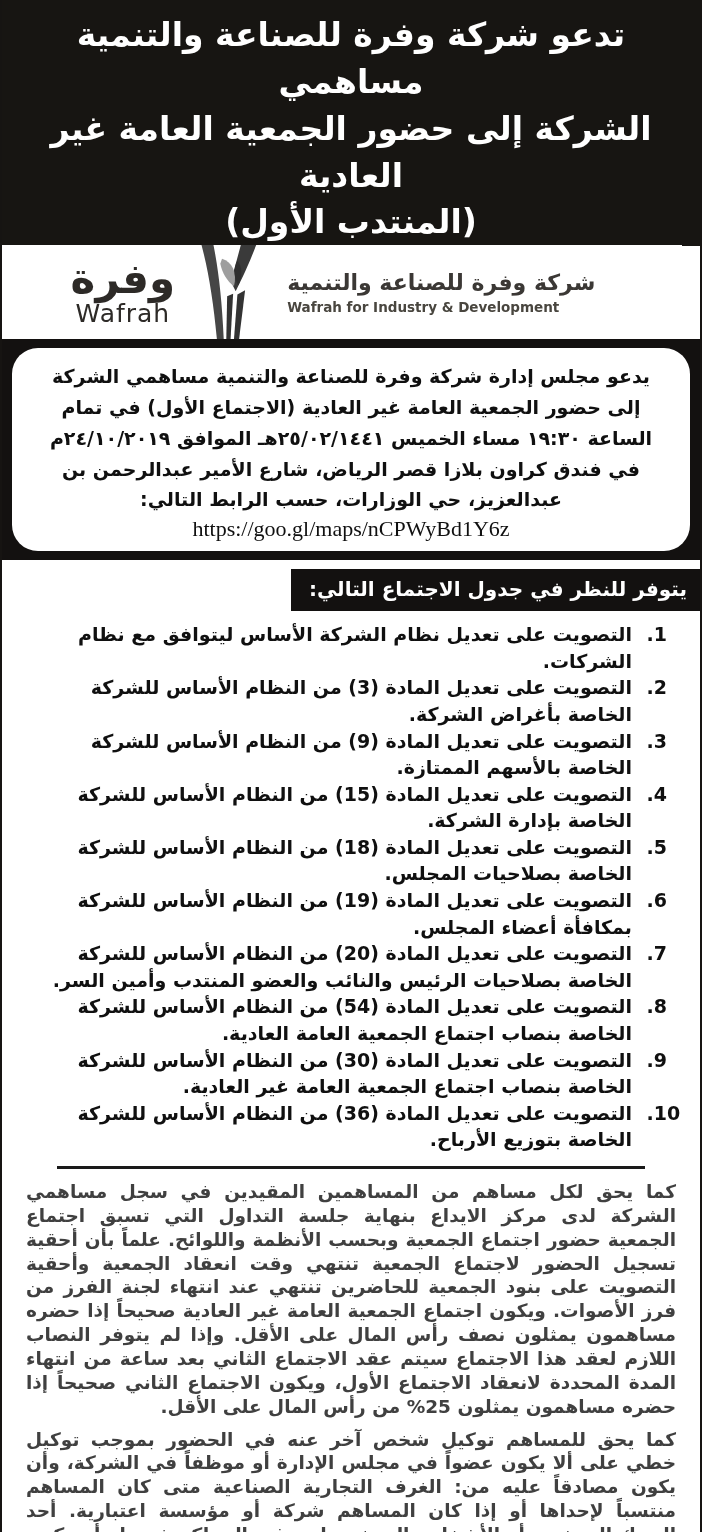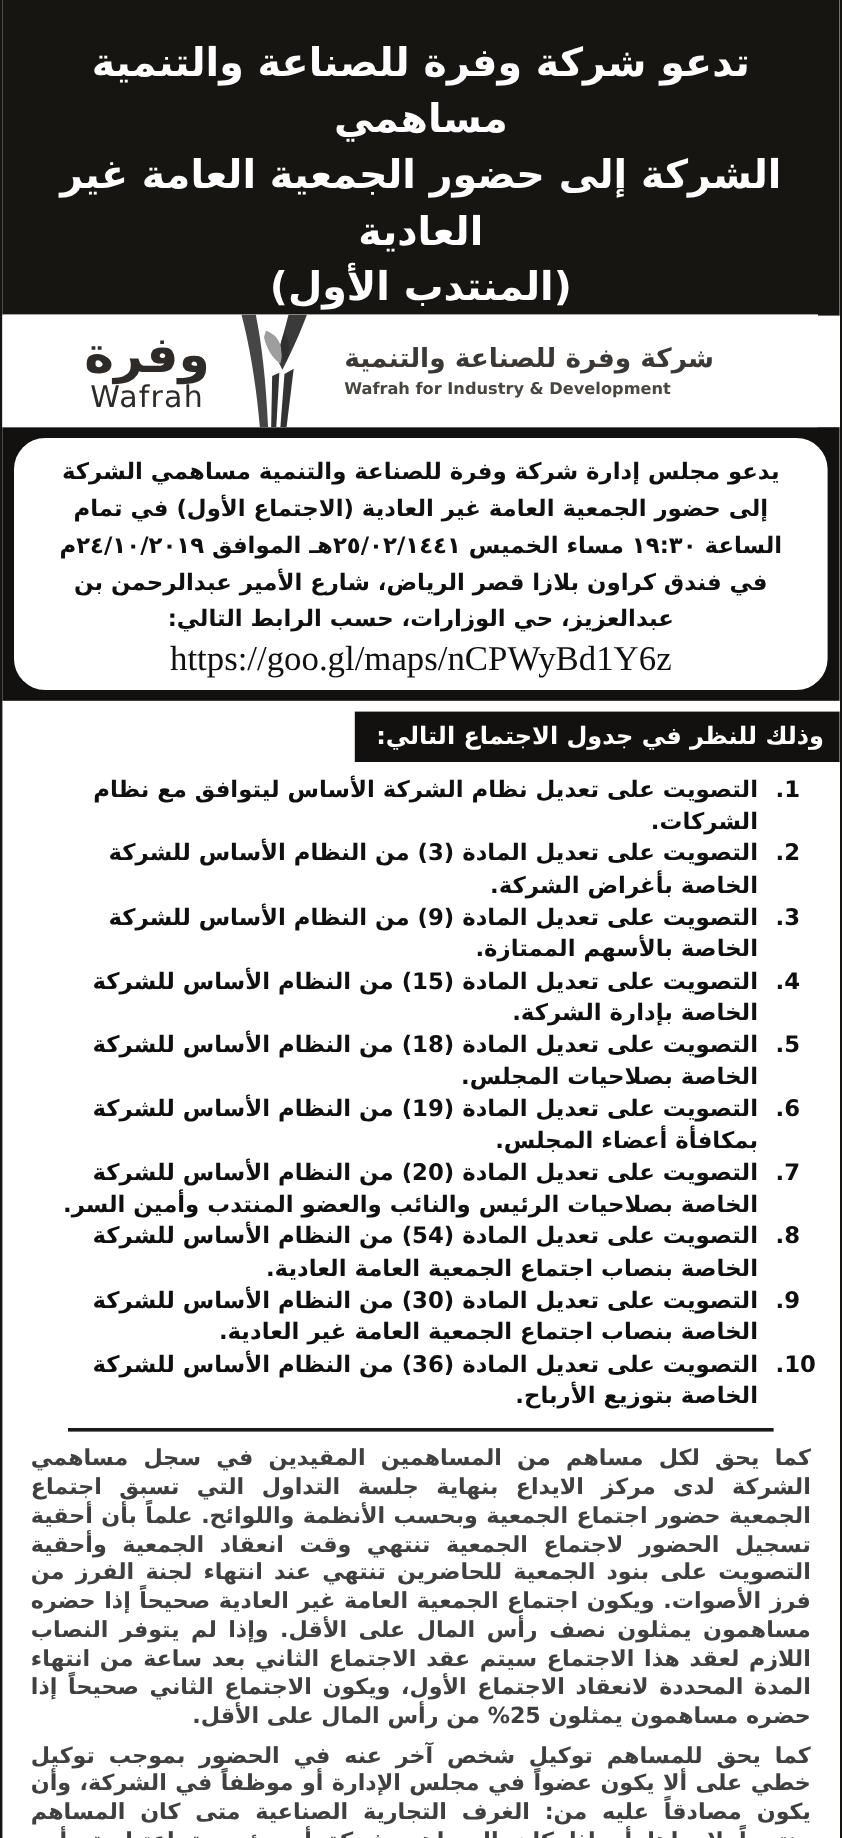--- a/index.html
+++ b/index.html
@@ -3,42 +3,42 @@
 <meta charset="utf-8">
 <style>
   html,body{margin:0;padding:0;background:#e8e8e8;}
   .page{
     width:702px;height:1532px;margin:0 auto;background:#ffffff;
     box-sizing:border-box;border-left:2px solid #161412;border-right:2px solid #161412;
     font-family:"DejaVu Sans",sans-serif;direction:rtl;overflow:hidden;
     display:flex;flex-direction:column;
   }
   
-  .masthead{background:#171512;color:#fff;text-align:center;padding-top:29px;}
+  .masthead{background:#171512;color:#fff;text-align:center;padding-top:12px;}
   .masthead-text{font-size:33px;font-weight:700;line-height:1.42;margin:0 10px;}
   .curve{display:block;margin-top:-1px;}
   
   .logo-band{
     background:#fff;height:94px;display:flex;direction:ltr;
     align-items:center;justify-content:center;gap:20px;transform:translateX(-18px);
   }
   .wordmark{text-align:center;line-height:1;}
   .wordmark-ar{font-size:42px;font-weight:700;color:#2d2a27;letter-spacing:2px;}
   .wordmark-en{font-size:25px;color:#2d2a27;letter-spacing:1px;margin-top:1px;}
   .logo-mark{display:block;}
   .company-names{padding-left:6px;}
   .company-ar{font-size:22px;font-weight:700;color:#3b3835;direction:rtl;text-align:left;}
   .company-en{font-size:13.5px;font-weight:700;color:#49463f;margin-top:4px;direction:ltr;}
   
   .invite-band{background:#131110;padding:9px 10px;}
   .invite-box{background:#fff;border-radius:26px;padding:13px 24px 9px;text-align:center;}
   .invite-text{font-size:19px;font-weight:700;line-height:1.62;margin:0;color:#101010;}
   .map-link{
     display:block;font-family:"Liberation Serif","DejaVu Serif",serif;
-    font-size:29px;color:#101010;text-decoration:none;direction:ltr;margin-top:1px;
+    font-size:22px;color:#101010;text-decoration:none;direction:ltr;margin-top:1px;
   }
   
   .agenda-heading-wrap{text-align:right;margin:9px 0 10px;}
   .agenda-heading{
     display:inline-block;background:#131110;color:#fff;
     font-size:20px;font-weight:700;padding:8px 13px 10px 18px;
   }
   ol.agenda{
     margin:0 24px 4px 18px;padding-right:36px;
     font-size:19px;font-weight:700;line-height:1.4;color:#101010;
@@ -88,21 +88,21 @@
   </div>
 
   <div class="invite-band">
     <div class="invite-box">
       <p class="invite-text">يدعو مجلس إدارة شركة وفرة للصناعة والتنمية مساهمي الشركة إلى حضور الجمعية العامة غير العادية (الاجتماع الأول) في تمام الساعة ١٩:٣٠ مساء الخميس ٢٥/٠٢/١٤٤١هـ الموافق ٢٤/١٠/٢٠١٩م في فندق كراون بلازا قصر الرياض، شارع الأمير عبدالرحمن بن عبدالعزيز، حي الوزارات، حسب الرابط التالي:</p>
       <a href="#" class="map-link">https://goo.gl/maps/nCPWyBd1Y6z</a>
     </div>
   </div>
 
   <div class="agenda-heading-wrap">
-    <span class="agenda-heading">وذلك للنظر في جدول الاجتماع التالي:</span>
+    <span class="agenda-heading">يتوفر للنظر في جدول الاجتماع التالي:</span>
   </div>
 
   <ol class="agenda">
     <li>التصويت على تعديل نظام الشركة الأساس ليتوافق مع نظام الشركات.</li>
     <li>التصويت على تعديل المادة (3) من النظام الأساس للشركة الخاصة بأغراض الشركة.</li>
     <li>التصويت على تعديل المادة (9) من النظام الأساس للشركة الخاصة بالأسهم الممتازة.</li>
     <li>التصويت على تعديل المادة (15) من النظام الأساس للشركة الخاصة بإدارة الشركة.</li>
     <li>التصويت على تعديل المادة (18) من النظام الأساس للشركة الخاصة بصلاحيات المجلس.</li>
     <li>التصويت على تعديل المادة (19) من النظام الأساس للشركة بمكافأة أعضاء المجلس.</li>
     <li>التصويت على تعديل المادة (20) من النظام الأساس للشركة الخاصة بصلاحيات الرئيس والنائب والعضو المنتدب وأمين السر.</li>

